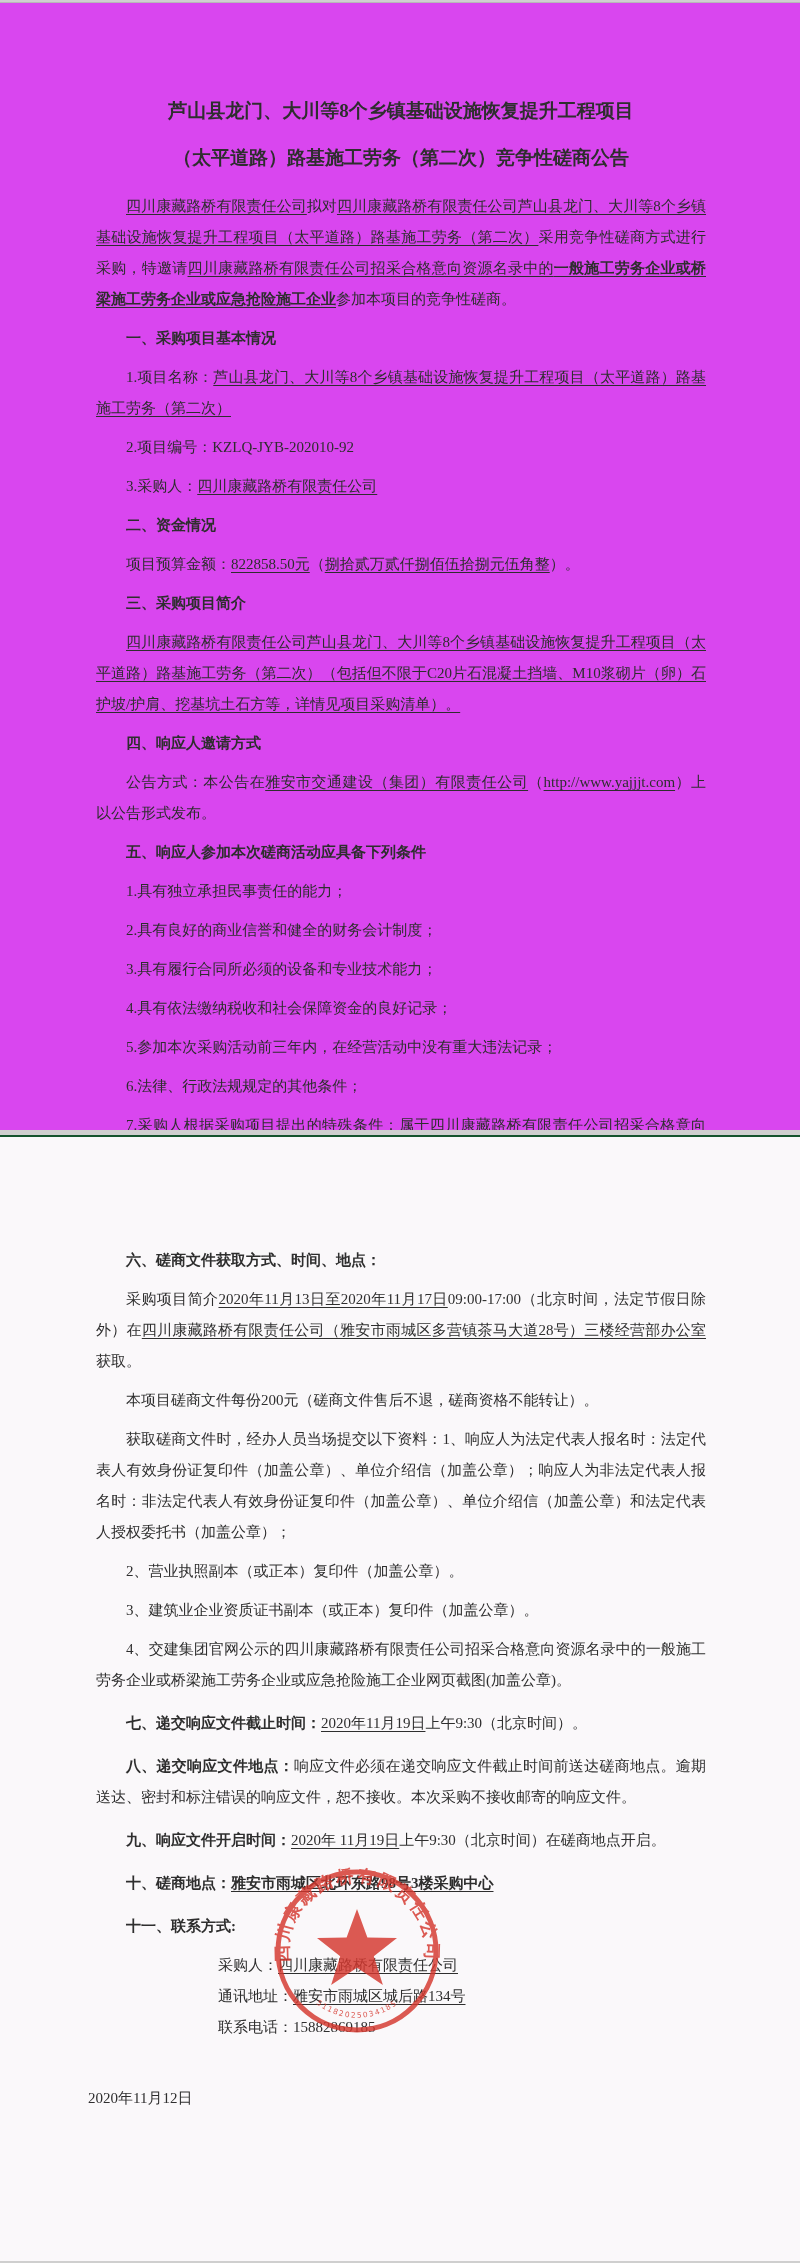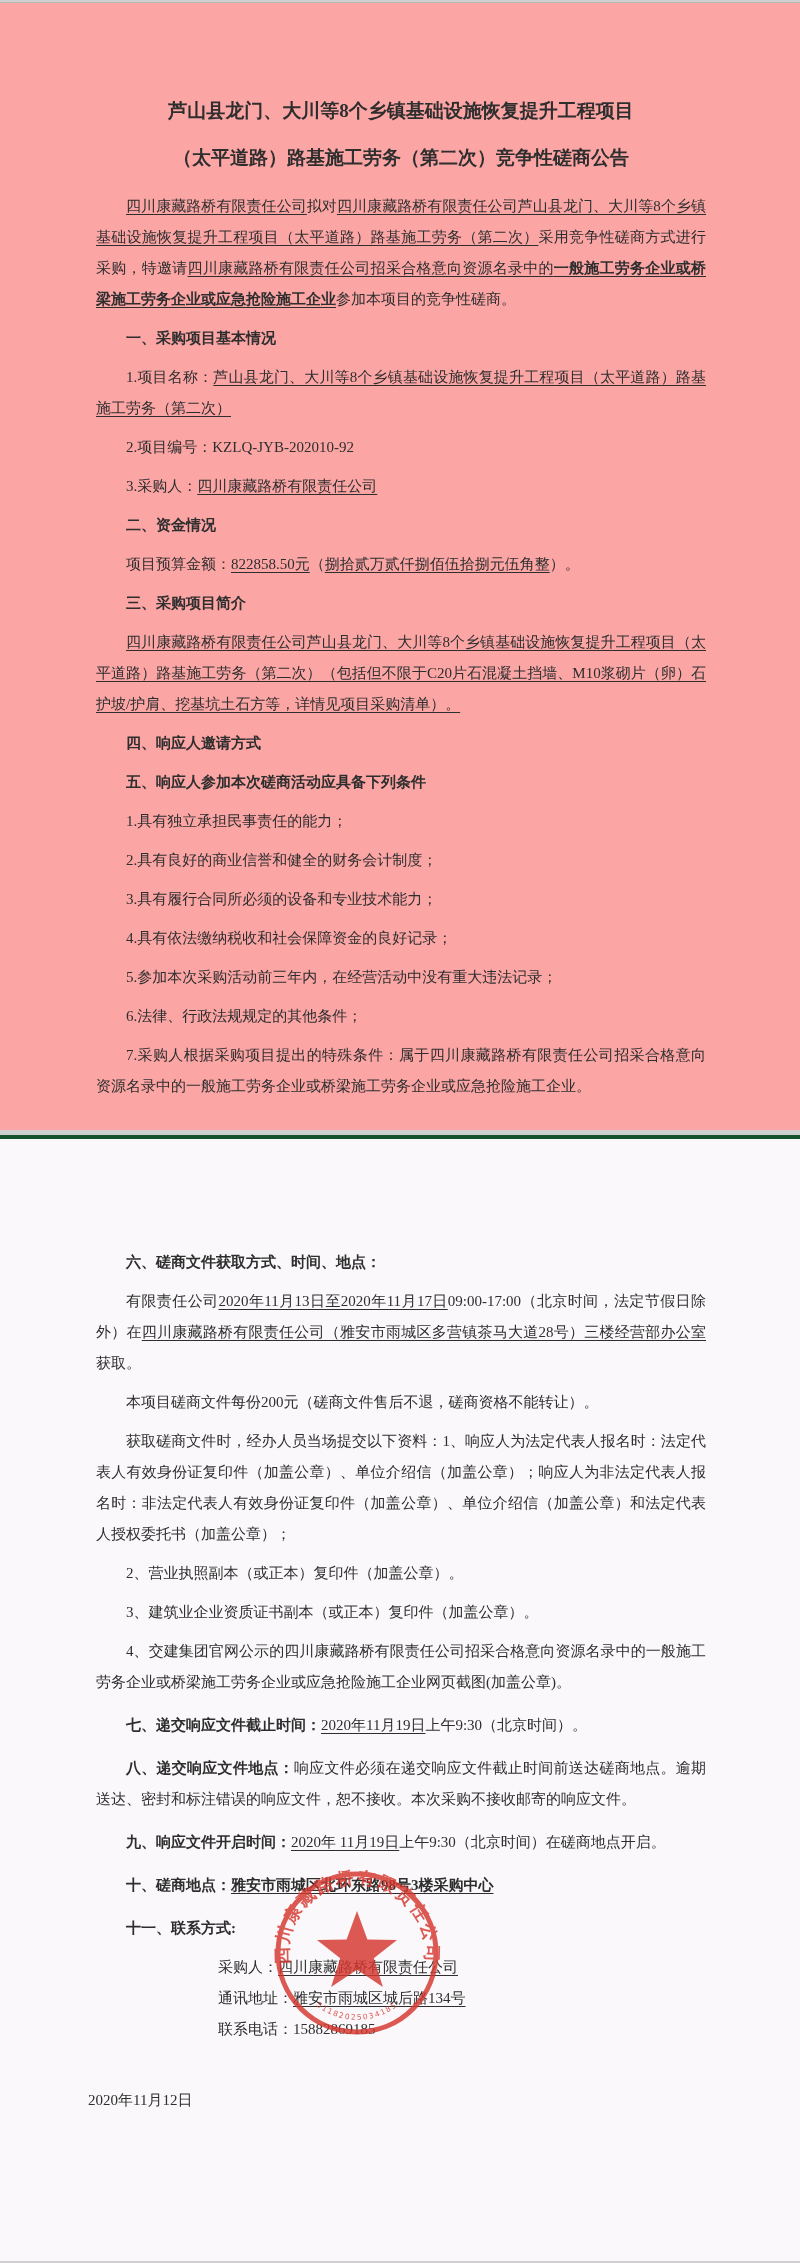--- a/index.html
+++ b/index.html
@@ -5,27 +5,27 @@
   html,body{margin:0;padding:0;}
   body{
     width:800px;height:2263px;
     background:#cfcfcf;
     font-family:"Liberation Serif","DejaVu Serif",serif;
     color:#2e2e2e;
     -webkit-font-smoothing:antialiased;
   }
   .page{
     width:800px;
-    background:#fca5a5;
+    background:#d946ef;
     box-sizing:border-box;
     overflow:hidden;
     position:relative;
   }
   .page1{height:1128px;margin-top:2px;padding:84px 86px 0 88px;border-top:1px solid #b8b8b8;}
-  .page2{height:1126px;margin-top:5px;padding:100px 86px 8px 88px;background:#faf8fa;border-top:4px solid #14532d;}
+  .page2{height:1126px;margin-top:5px;padding:100px 86px 8px 88px;background:#faf8fa;border-top:2px solid #14532d;}
   .doc-title{
     text-align:center;
     font-weight:bold;
     font-size:19px;
     line-height:47px;
     margin:0 0 10px 0;
   }
   p{margin:8px;font-size:15px;line-height:31px;text-align:justify;text-indent:2em;}
   .h{font-weight:bold;}
   .u{text-decoration:underline;text-underline-offset:3px;}
@@ -58,34 +58,35 @@
   <p>2.项目编号：KZLQ-JYB-202010-92</p>
   <p><span>3.采购人：</span><span class="u">四川康藏路桥有限责任公司</span></p>
 
   <p class="h">二、资金情况</p>
   <p><span>项目预算金额：</span><span class="u">822858.50元</span><span>（</span><span class="u">捌拾贰万贰仟捌佰伍拾捌元伍角整</span><span>）。</span></p>
 
   <p class="h">三、采购项目简介</p>
   <p><span class="u">四川康藏路桥有限责任公司芦山县龙门、大川等8个乡镇基础设施恢复提升工程项目（太平道路）路基施工劳务（第二次）（包括但不限于C20片石混凝土挡墙、M10浆砌片（卵）石护坡/护肩、挖基坑土石方等，详情见项目采购清单）。</span></p>
 
   <p class="h">四、响应人邀请方式</p>
+  <p><span>公告方式：本公告在</span><span class="u">雅安市交通建设（集团）有限责任公司</span><span>（</span><span class="u">http://www.yajjjt.com</span><span>）上以公告形式发布。</span></p>
 
   <p class="h mt">五、响应人参加本次磋商活动应具备下列条件</p>
   <p class="mt">1.具有独立承担民事责任的能力；</p>
   <p>2.具有良好的商业信誉和健全的财务会计制度；</p>
   <p>3.具有履行合同所必须的设备和专业技术能力；</p>
   <p>4.具有依法缴纳税收和社会保障资金的良好记录；</p>
   <p>5.参加本次采购活动前三年内，在经营活动中没有重大违法记录；</p>
   <p>6.法律、行政法规规定的其他条件；</p>
   <p>7.采购人根据采购项目提出的特殊条件：属于四川康藏路桥有限责任公司招采合格意向资源名录中的一般施工劳务企业或桥梁施工劳务企业或应急抢险施工企业。</p>
 </div>
 
 <div class="page page2">
   <p class="h">六、磋商文件获取方式、时间、地点：</p>
-  <p><span>有限责任公司</span><span class="u">2020年11月13日至2020年11月17日</span><span>09:00-17:00（北京时间，法定节假日除外）在</span><span class="u">四川康藏路桥有限责任公司（雅安市雨城区多营镇茶马大道28号）三楼经营部办公室</span><span>获取。</span></p>
+  <p><span>采购项目简介</span><span class="u">2020年11月13日至2020年11月17日</span><span>09:00-17:00（北京时间，法定节假日除外）在</span><span class="u">四川康藏路桥有限责任公司（雅安市雨城区多营镇茶马大道28号）三楼经营部办公室</span><span>获取。</span></p>
   <p class="mt">本项目磋商文件每份200元（磋商文件售后不退，磋商资格不能转让）。</p>
   <p class="mt">获取磋商文件时，经办人员当场提交以下资料：1、响应人为法定代表人报名时：法定代表人有效身份证复印件（加盖公章）、单位介绍信（加盖公章）；响应人为非法定代表人报名时：非法定代表人有效身份证复印件（加盖公章）、单位介绍信（加盖公章）和法定代表人授权委托书（加盖公章）；</p>
   <p class="mt">2、营业执照副本（或正本）复印件（加盖公章）。</p>
   <p class="mt">3、建筑业企业资质证书副本（或正本）复印件（加盖公章）。</p>
   <p class="mt">4、交建集团官网公示的四川康藏路桥有限责任公司招采合格意向资源名录中的一般施工劳务企业或桥梁施工劳务企业或应急抢险施工企业网页截图(加盖公章)。</p>
 
   <p class="mt2"><span class="h">七、递交响应文件截止时间：</span><span class="u">2020年11月19日</span><span>上午9:30（北京时间）。</span></p>
 
   <p class="mt2"><span class="h">八、递交响应文件地点：</span><span>响应文件必须在递交响应文件截止时间前送达磋商地点。逾期送达、密封和标注错误的响应文件，恕不接收。本次采购不接收邮寄的响应文件。</span></p>
 

